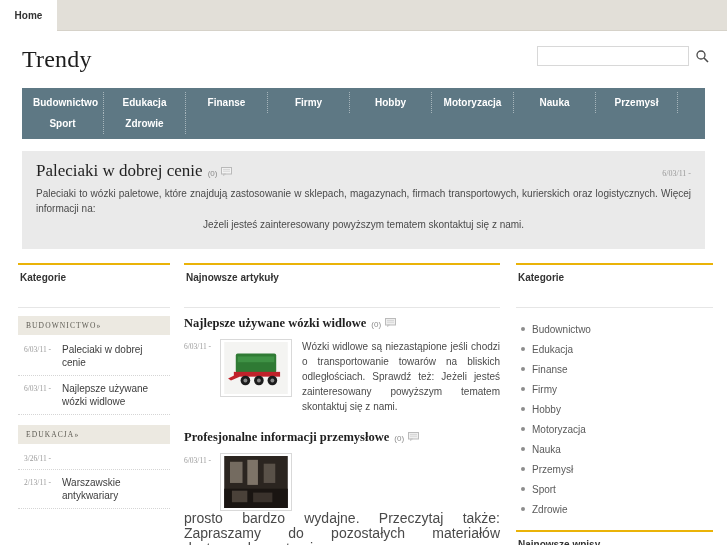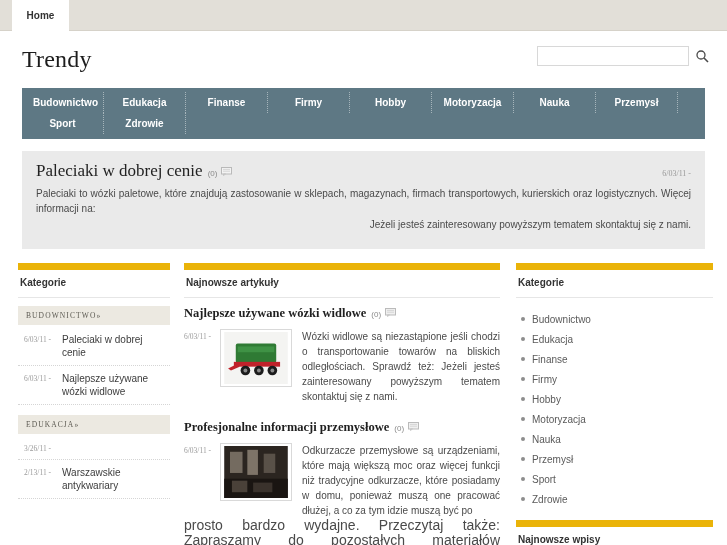--- a/index.html
+++ b/index.html
@@ -9,21 +9,21 @@
     background:#ffffff;
     font-family:"Liberation Sans", sans-serif;
     font-size:11px; color:#444;
   }
   
   .topstrip{
     height:31px; background:#e2dfd8; position:relative;
     border-bottom:1px solid #d6d2c9;
   }
   .hometab{
-    position:absolute; left:12px; top:0; height:31px; width:57px;
+    position:absolute; left:0; top:0; height:31px; width:57px;
     background:#ffffff; display:flex; align-items:center; justify-content:center;
     font-size:10px; font-weight:bold; color:#333;
   }
   
   .header{
     height:57px; background:#fff; display:flex; align-items:center;
     padding:10px 22px; position:relative;
   }
   .brand{
     font-family:"Liberation Serif", serif;
@@ -66,30 +66,30 @@
   .bubble{ margin-left:4px; display:inline-block; vertical-align:middle; }
   .feat-date{
     margin-left:auto; font-family:"Liberation Serif", serif;
     font-size:8px; color:#999;
   }
   .feat-body{
     margin-top:5px; font-size:10px; line-height:15px; color:#4a4a4a;
     text-align:justify;
   }
   .feat-body p{ margin:0 0 1px 0; }
-  .feat-body .nojust{ text-align:right; }
+  .feat-body .nojust{ text-align:center; }
   
   .cols{ display:flex; padding:14px 18px 0 18px; gap:0; }
   .colL{ width:152px; flex:0 0 152px; }
   .colC{ width:330px; flex:0 0 330px; padding-left:14px; }
   .colR{ width:213px; flex:0 0 213px; padding-left:16px; }
   .widget-title{
     font-size:10px; font-weight:bold; color:#333;
-    border-top:7px solid #eab308; border-bottom:1px solid #e6e6e6;
-    padding:7px 2px 9px 2px; margin-bottom:8px;
+    border-top:2px solid #eab308; border-bottom:1px solid #e6e6e6;
+    padding:7px 2px 24px 2px; margin-bottom:8px;
   }
   
   .catband{
     background:#ece9e1; font-family:Liberation Serif, serif;
     font-size:7.5px; letter-spacing:1.1px; color:#5c5a52;
     padding:5px 8px; margin:10px 0 2px 0; text-transform:uppercase;
   }
   .catband:first-of-type{ margin-top:2px; }
   .post-li{
     display:flex; padding:6px 2px 6px 6px;
@@ -265,21 +265,20 @@
             <span class="art-date">6/03/11 -</span>
             <span class="thumb"><svg class="inner" viewBox="0 0 66 54">
                 <rect width="66" height="54" fill="#2b2520"></rect>
                 <rect x="6" y="6" width="13" height="22" fill="#8e8376" opacity=".75"></rect>
                 <rect x="24" y="4" width="11" height="26" fill="#b5aa99" opacity=".6"></rect>
                 <rect x="41" y="8" width="12" height="20" fill="#6e645a" opacity=".7"></rect>
                 <rect x="0" y="34" width="66" height="20" fill="#1a1512"></rect>
                 <rect x="8" y="36" width="16" height="12" fill="#4a4139"></rect>
                 <rect x="30" y="38" width="20" height="10" fill="#3a322c"></rect>
               </svg></span>
-            <span class="art-text">Odkurzacze przemysłowe są urządzeniami, które mają większą moc oraz więcej funkcji niż tradycyjne odkurzacze, które posiadamy w domu, ponieważ muszą one pracować dłużej, a co za tym idzie muszą być po</span>
           </div>
           <div class="art-tail">prosto bardzo wydajne. Przeczytaj także: Zapraszamy do pozostałych materiałów dostępnych na stronie.</div>
         </div>
       </div>
   </div>
 
   <div class="colR">
     <div class="widget-title">Kategorie</div>
     <ul class="rlist" id="r-cats">
         <li>Budownictwo</li>

